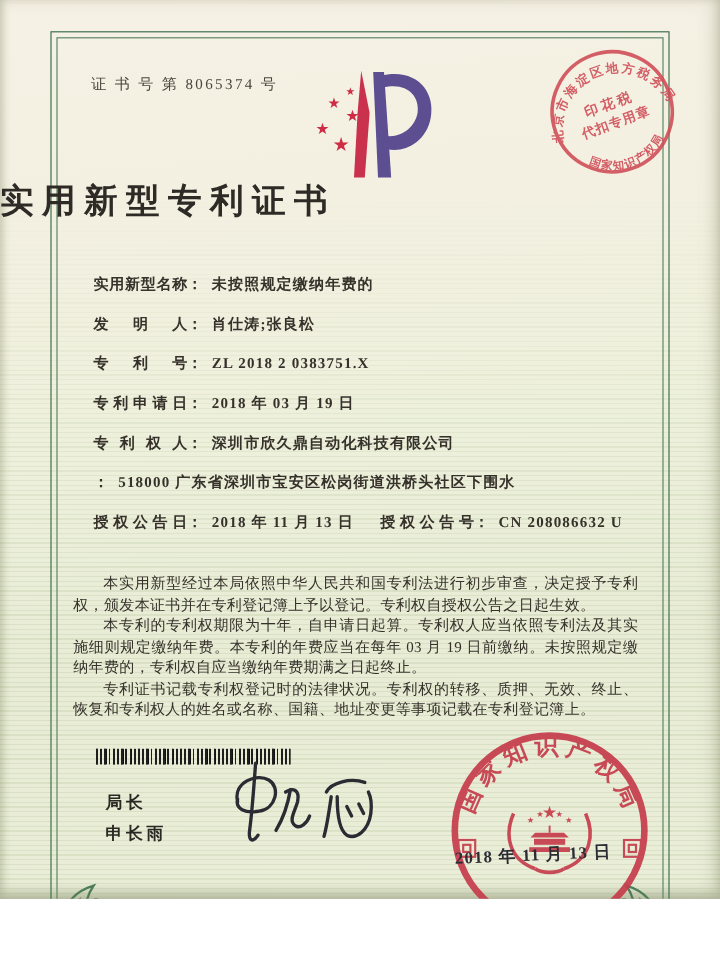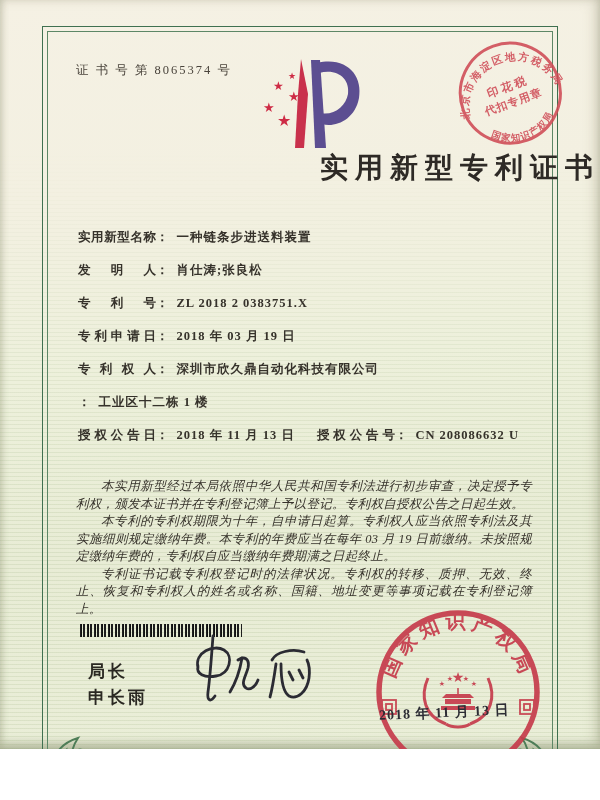--- a/index.html
+++ b/index.html
@@ -17,41 +17,41 @@
     mask-image: linear-gradient(180deg, transparent 0 20%, rgba(0,0,0,.65) 45%, #000 68% 100%);
   }
 
   .frame-outer { position:absolute; left:42px; top:26px; width:514px; height:757px; border:1.6px solid #3f7050; }
   .frame-inner { position:absolute; left:47px; top:31px; width:504px; height:747px; border:1px solid #5d8766; }
 
   .certno { position:absolute; left:76px; top:62px; font-size:12.5px; letter-spacing:2px; color:#4a443c; }
 
   .logo { position:absolute; left:50%; top:56px; transform:translateX(-50%); }
 
-  .title { position:absolute; left:0; right:0; top:149px; text-align:right; font-size:28px; font-weight:700; letter-spacing:7px; color:#2e2a26; }
+  .title { position:absolute; left:0; right:0; top:149px; text-align:left; font-size:28px; font-weight:700; letter-spacing:7px; color:#2e2a26; }
 
   .fields { position:absolute; left:78px; top:227px; right:68px; font-size:12.5px; color:#36322b;font-weight:bold; }
   .frow { display:flex; margin-bottom:12px; line-height:21px; }
   .fgroup { display:flex; }
   .fgroup + .fgroup { margin-left:22px; }
   .flabel { display:inline-block; width:78px; flex:none; text-align:justify; text-align-last:justify; }
   .fcolon { flex:none; margin-right:8px; }
   .fvalue { letter-spacing:1px; white-space:nowrap; }
   .addr-lines .fvalue { display:block; }
 
-  .paras { position:absolute; left:76px; right:68px; top:478px; font-size:12.5px; line-height:17.5px; color:#36322b; text-align:justify;font-style:italic; }
+  .paras { position:absolute; left:61px; right:68px; top:478px; font-size:12.5px; line-height:17.5px; color:#36322b; text-align:justify; }
   .paras p { margin:0; text-indent:2em; letter-spacing:.3px; }
 
   .barcode { position:absolute; left:80px; top:624px; width:162px; height:13px;
     background:
       repeating-linear-gradient(90deg,#1e1e1e 0 1.5px,rgba(0,0,0,0) 1.5px 3.5px),
       repeating-linear-gradient(90deg,#111 0 2px,rgba(0,0,0,0) 2px 7px);
   }
 
-  .sig-title, .sig-name { position:absolute; left:88px; font-family:"Liberation Sans", sans-serif; font-weight:600; font-size:17px; letter-spacing:3px; color:#2a2822; }
+  .sig-title, .sig-name { position:absolute; left:88px; font-family:"Liberation Sans", sans-serif; font-weight:600; font-size:14px; letter-spacing:3px; color:#2a2822; }
   .sig-title { top:660px; }
   .sig-name  { top:686px; }
   .signature { position:absolute; left:180px; top:630px; }
 
   .corner { position:absolute; top:694px; }
   .corner-left  { left:44px; }
   .corner-right { right:44px; transform:scaleX(-1); }
 
   .tax-seal { position:absolute; left:451px; top:33px; transform:rotate(-20deg); opacity:.88; }
   .office-seal { position:absolute; left:368px; top:602px; opacity:.92; }
@@ -119,21 +119,21 @@
       <text x="60" y="73" text-anchor="middle" font-size="11" font-weight="bold" fill="#cf4a55" letter-spacing="1">代扣专用章</text>
     </svg>
   </div>
 
   <div class="title">实用新型专利证书</div>
 
   <div class="fields">
     <div class="frow">
       <span class="flabel">实用新型名称</span>
         <span class="fcolon">：</span>
-      <span class="fvalue">一种链条步进送料装置</span>
+      <span class="fvalue">未按照规定缴纳年费的</span>
     </div>
     <div class="frow">
       <span class="flabel">发明人</span>
         <span class="fcolon">：</span>
       <span class="fvalue">肖仕涛;张良松</span>
     </div>
     <div class="frow">
       <span class="flabel">专利号</span>
         <span class="fcolon">：</span>
       <span class="fvalue">ZL 2018 2 0383751.X</span>
@@ -144,21 +144,21 @@
       <span class="fvalue">2018 年 03 月 19 日</span>
     </div>
     <div class="frow">
       <span class="flabel">专利权人</span>
         <span class="fcolon">：</span>
       <span class="fvalue">深圳市欣久鼎自动化科技有限公司</span>
     </div>
     <div class="frow">
         <span class="fcolon">：</span>
       <span class="addr-lines">
-        <span class="fvalue">工业区十二栋 1 楼</span>
+        <span class="fvalue">518000 广东省深圳市宝安区松岗街道洪桥头社区下围水</span>
       </span>
     </div>
     <div class="frow">
       <span class="fgroup">
         <span class="flabel">授权公告日</span>
           <span class="fcolon">：</span>
         <span class="fvalue">2018 年 11 月 13 日</span>
       </span>
       <span class="fgroup">
         <span class="flabel">授权公告号</span>

